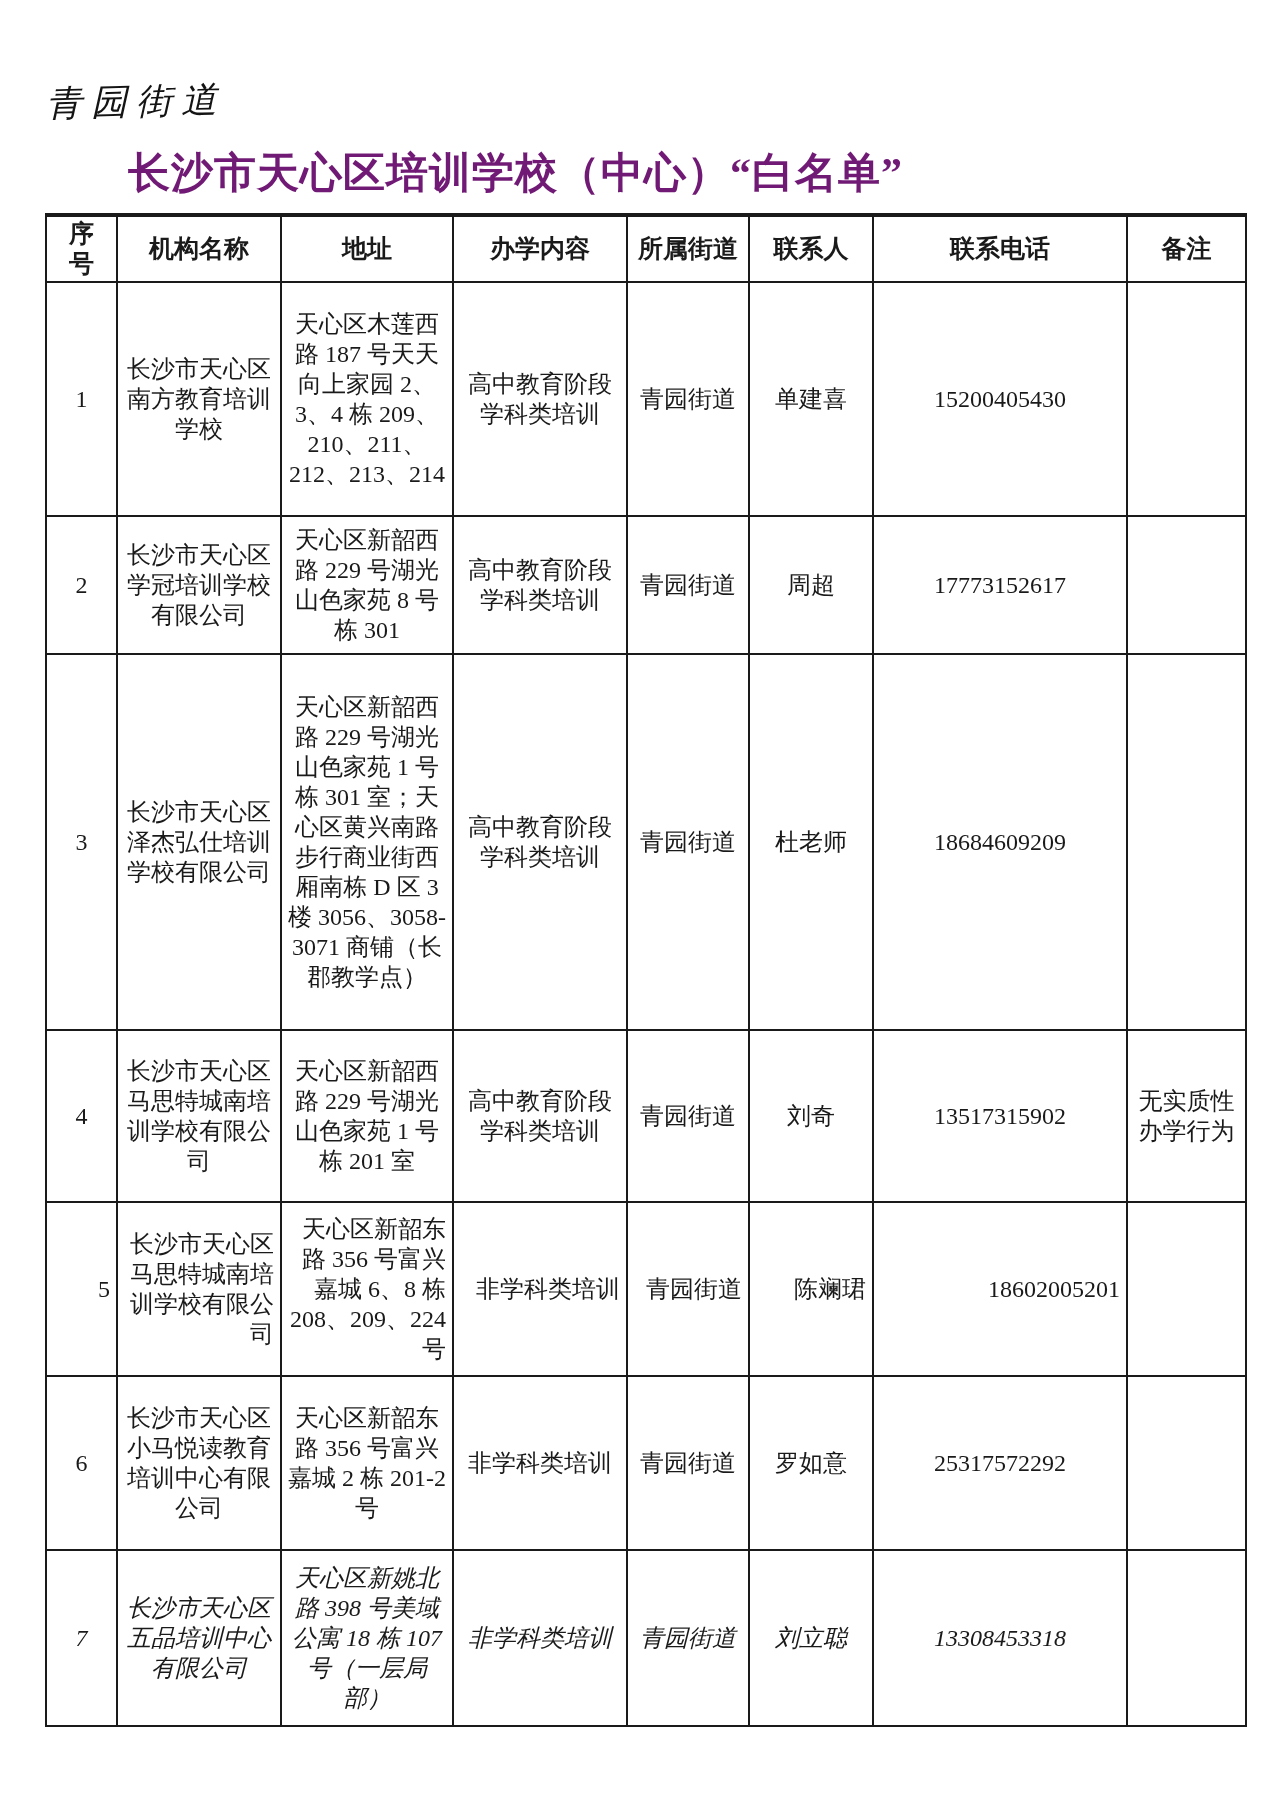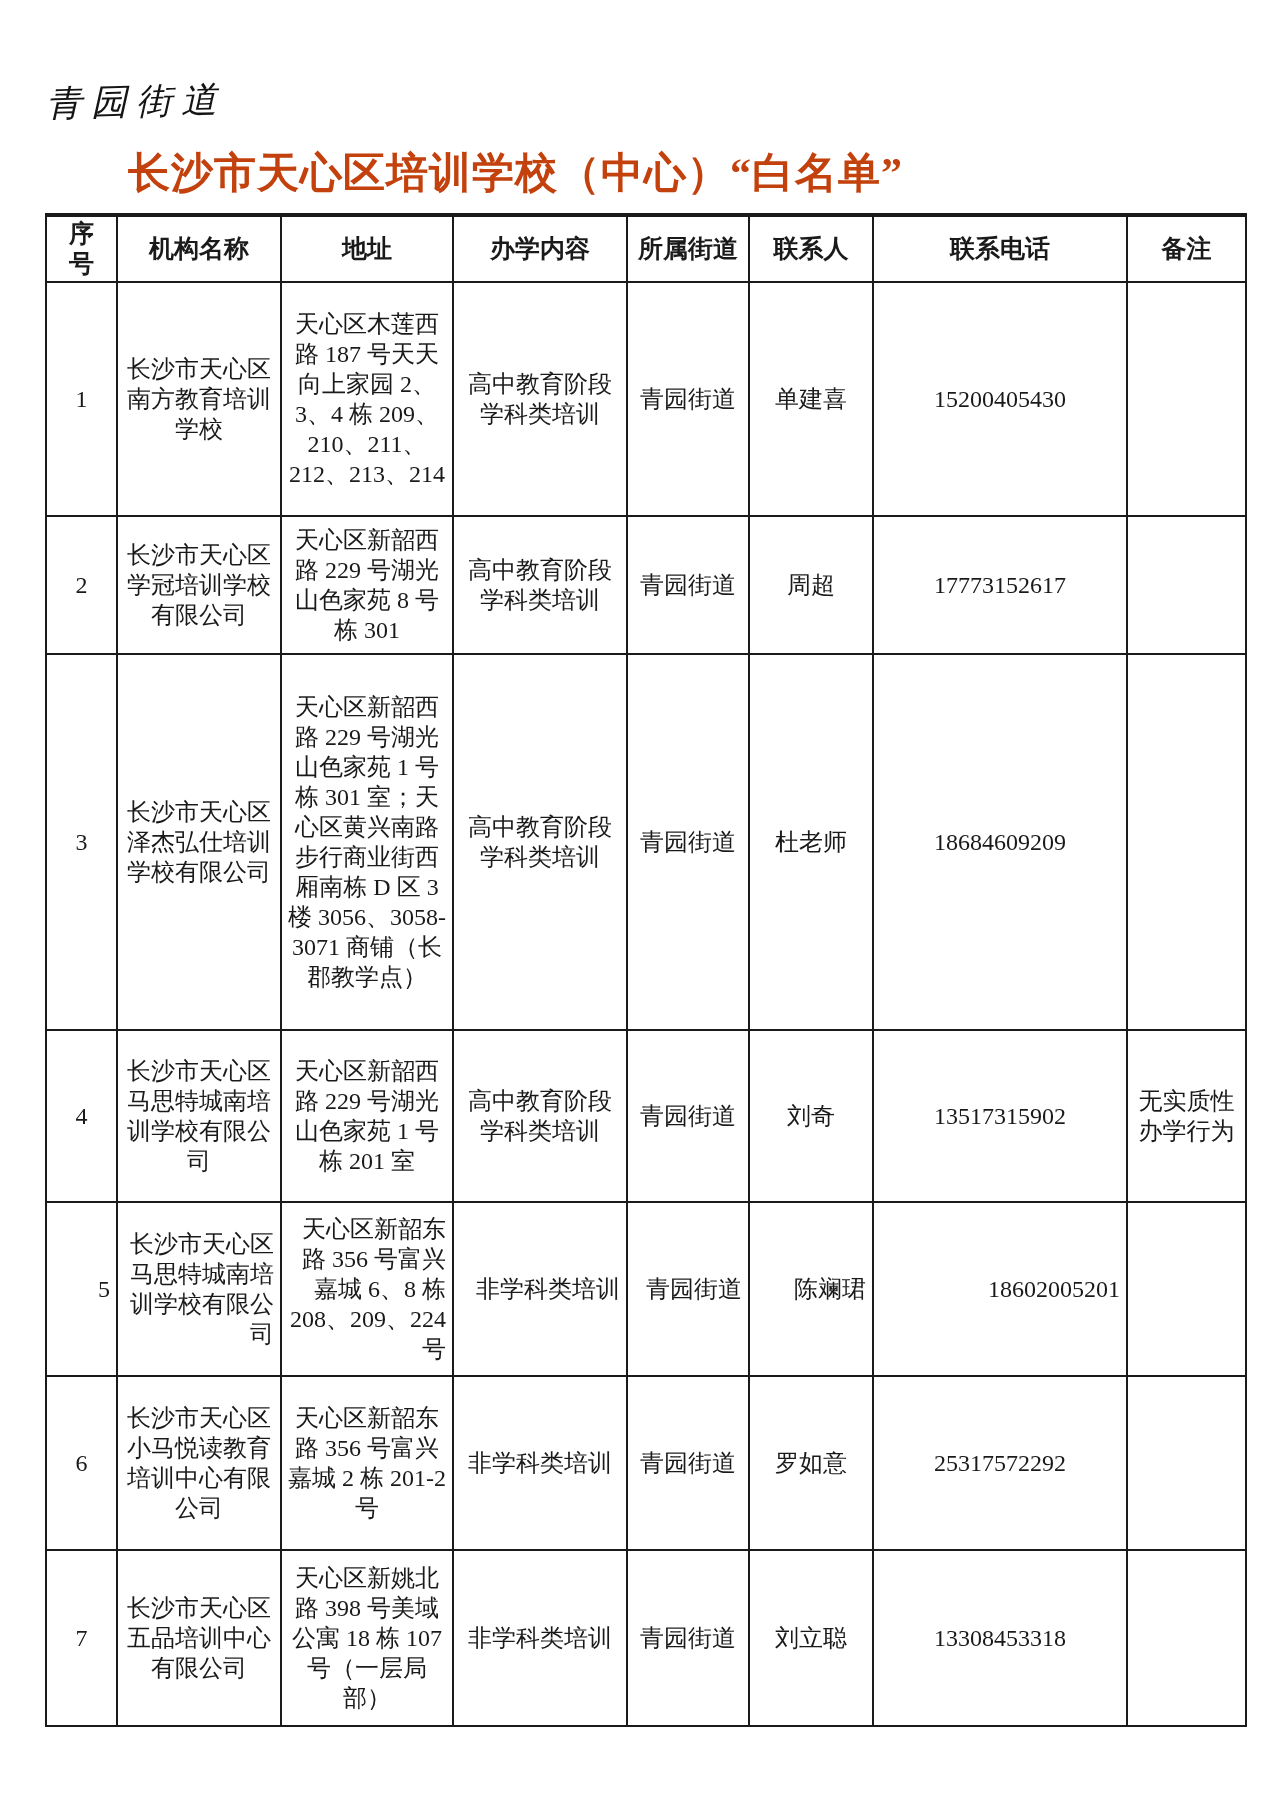--- a/index.html
+++ b/index.html
@@ -21,21 +21,21 @@
     color: #141414;
     font-family: "DejaVu Serif", serif;
   }
 
   .title {
     margin: 16px 0 0 0;
     padding-left: 128px;
     font-size: 42px;
     font-weight: bold;
     letter-spacing: 1px;
-    color: #c2410c;
+    color: #701a75;
     white-space: nowrap;
   }
 
   table.whitelist {
     border-collapse: collapse;
     table-layout: fixed;
     width: 1200px;
     margin: 12px 0 0 45px;
     border: 2px solid #1a1a1a;
     border-top-width: 4px;
@@ -61,21 +61,21 @@
   }
   thead th { font-weight: bold; font-size: 25px; height: 54px; padding: 2px 4px; }
   thead th.col-no .hdr { display: inline-block; width: 1.05em; word-break: break-all; line-height: 30px; }
 
   tbody tr:nth-child(1) td { height: 224px; }
   tbody tr:nth-child(2) td { height: 128px; }
   tbody tr:nth-child(3) td { height: 366px; margin-left: 28px; }
   tbody tr:nth-child(4) td { height: 162px; text-align: center; }
   tbody tr:nth-child(5) td { height: 164px; text-align: right; }
   tbody tr:nth-child(6) td { height: 164px; border-radius: 23px; }
-  tbody tr:nth-child(7) td { height: 166px; }
+  tbody tr:nth-child(7) td { height: 166px; font-style: italic; }
 </style>
 </head>
 <body>
 
 <div class="page">
 
   <div class="annotation">青园街道</div>
 
   <div class="title">长沙市天心区培训学校（中心）“白名单”</div>
 

